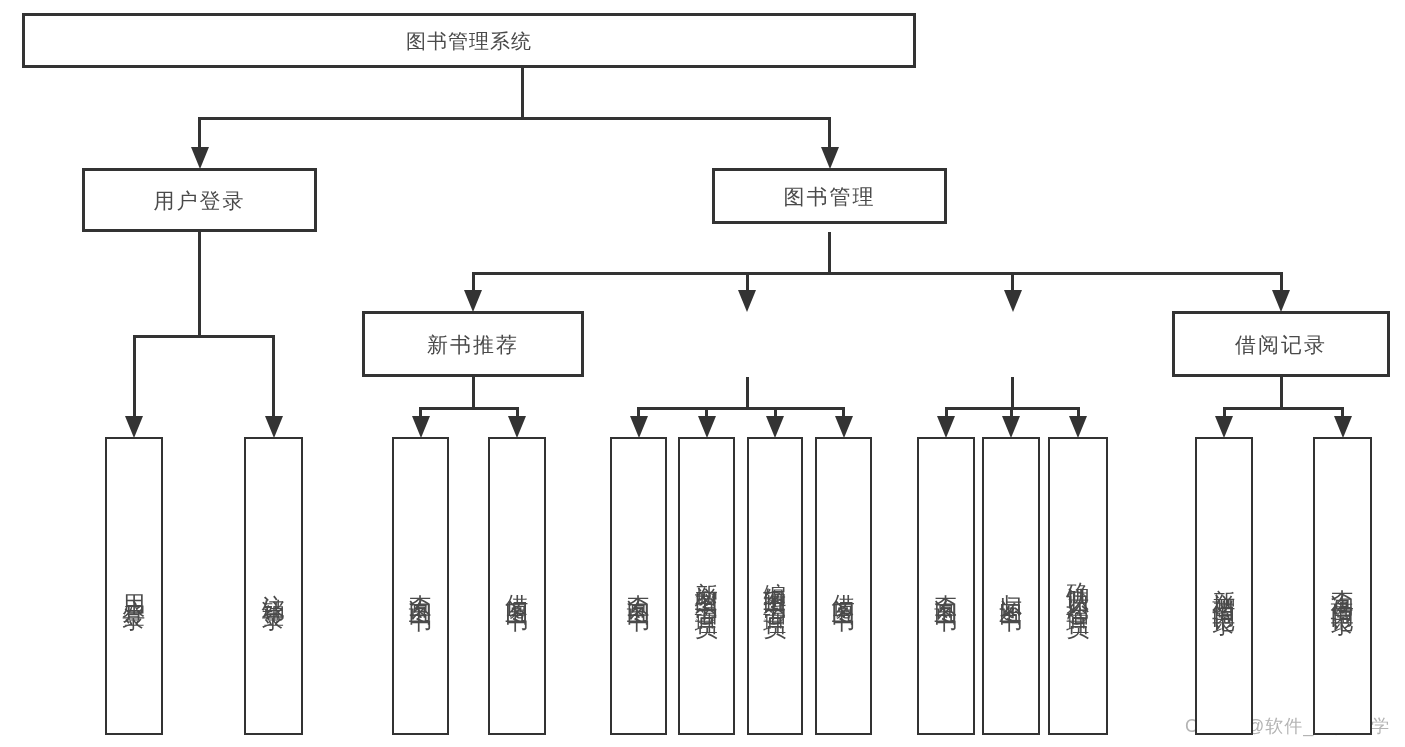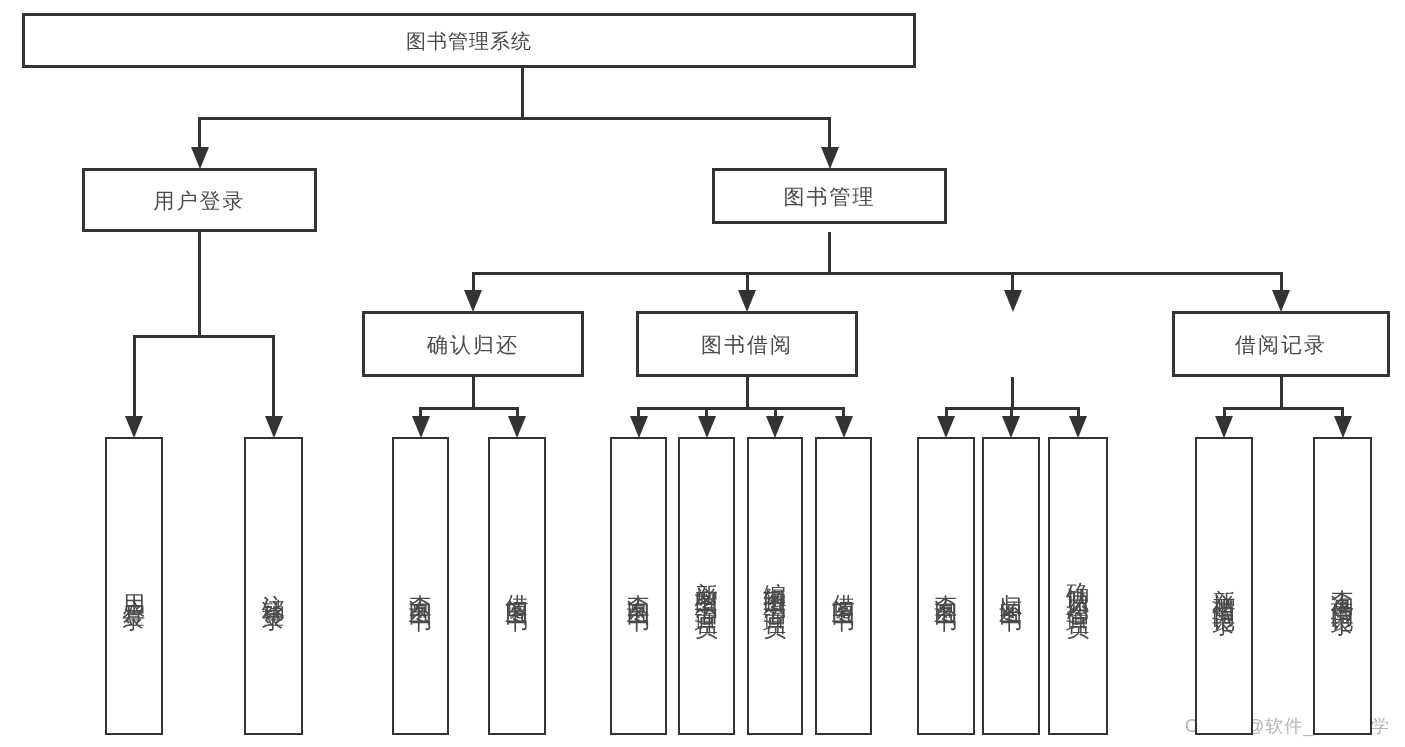--- a/index.html
+++ b/index.html
@@ -76,24 +76,21 @@
 <div class="node h root" style="left: 22px; top: 13px; width: 894px; height: 55px;">
       <span class="lbl">图书管理系统</span>
     </div>
     <div class="node h" style="left: 82px; top: 168px; width: 235px; height: 64px;">
       <span class="lbl">用户登录</span>
     </div>
     <div class="node h" style="left: 712px; top: 168px; width: 235px; height: 56px;">
       <span class="lbl">图书管理</span>
     </div>
     <div class="node h" style="left: 362px; top: 311px; width: 222px; height: 66px;">
-      <span class="lbl">确认归还</span>
-    </div>
-    <div class="node h" style="left: 636px; top: 311px; width: 222px; height: 66px;">
-      <span class="lbl">图书借阅</span>
+      <span class="lbl">新书推荐</span>
     </div>
     <div class="node h" style="left: 1172px; top: 311px; width: 218px; height: 66px;">
       <span class="lbl">借阅记录</span>
     </div>
     <div class="node v leaf" style="left: 105px; top: 437px; width: 58px; height: 298px;">
       <span class="lbl">用户登录</span>
     </div>
     <div class="node v leaf" style="left: 244px; top: 437px; width: 59px; height: 298px;">
       <span class="lbl">注销登录</span>
     </div>

